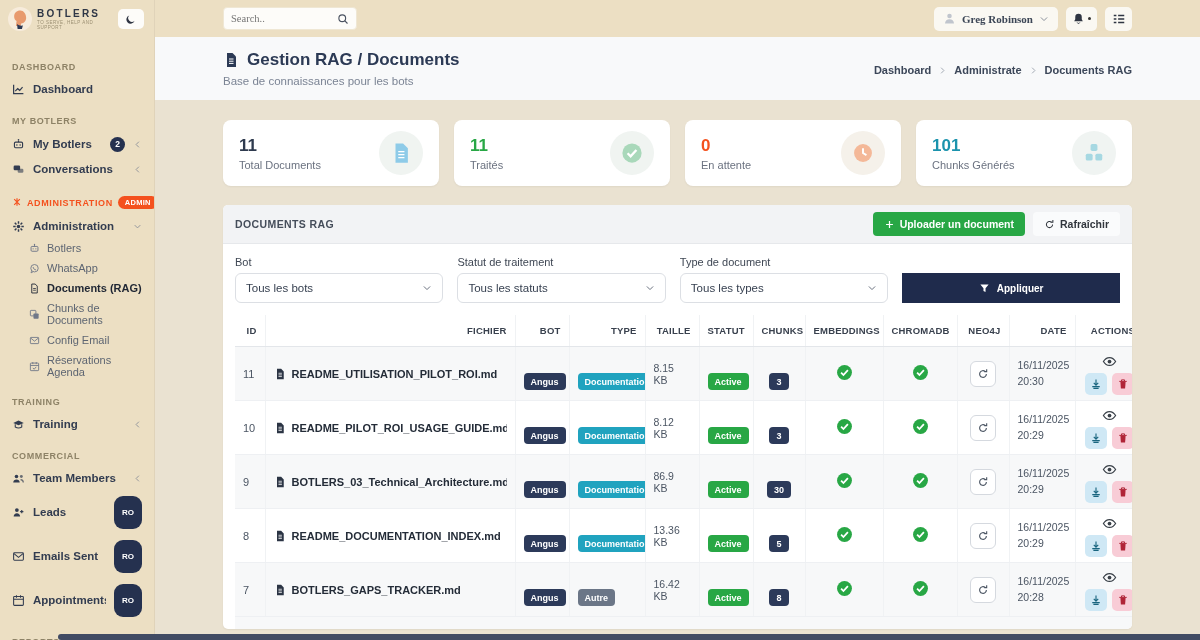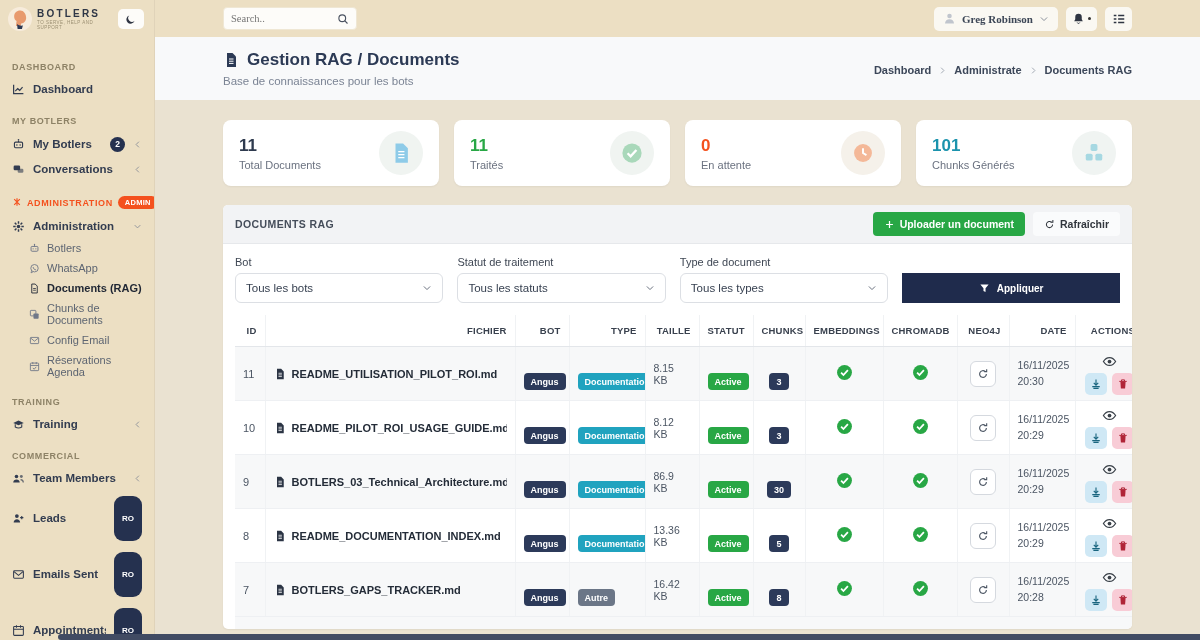--- a/index.html
+++ b/index.html
@@ -17,21 +17,21 @@
   .moon-btn { width:26px; height:20px; background:#fdfcf9; border:none; border-radius:5px; display:flex; align-items:center; justify-content:center; cursor:pointer; }
   .sidebar-nav { flex:1; overflow:hidden; padding-top:10px; }
   .nav-section { margin-top:7px; }
   .nav-section-label { padding:8px 12px 5px; font-size:9px; font-weight:bold; letter-spacing:0.6px; color:#8d8266; display:flex; align-items:center; gap:5px; }
   .nav-section-label.accent { color:#f4511e; }
   .admin-badge { background:#f4511e; color:#fff; font-size:7.5px; font-weight:bold; padding:2px 7px; border-radius:8px; letter-spacing:0.3px; }
   .nav-item { display:flex; align-items:center; gap:8px; padding:5.5px 12px; color:#323c50; font-weight:600; font-size:11.5px; cursor:pointer; }
   .nav-item .label { flex:1; white-space:nowrap; overflow:hidden; }
   .nav-item .icon, .nav-child .icon { display:flex; align-items:center; }
   .count-badge { background:#25314f; color:#fff; border-radius:50%; width:15px; height:15px; font-size:8.5px; font-weight:bold; display:flex; align-items:center; justify-content:center; }
-  .ro-badge { background:#25314f; color:#fff; border-radius:9px; font-size:8px; font-weight:bold; padding:18px 8px; }
+  .ro-badge { background:#25314f; color:#fff; border-radius:9px; font-size:8px; font-weight:bold; padding:12px 8px; }
   .nav-child { display:flex; align-items:center; gap:7px; padding:4px 12px 4px 29px; color:#5d6572; font-weight:500; font-size:11px; cursor:pointer; }
   .nav-child.active { color:#1f2633; font-weight:700; }
   .chev { display:flex; align-items:center; }
 
   
   .main { flex:1; min-width:0; display:flex; flex-direction:column; }
   .topbar { flex:0 0 37px; height:37px; background:#ecdfc3; display:flex; align-items:center; justify-content:space-between; padding:0 68px;font-family:Liberation Serif, serif; }
   .search-box { width:134px; height:23px; background:#fdfcf9; border:1px solid #efe7d4; border-radius:4px; display:flex; align-items:center; padding:0 7px; gap:5px; }
   .search-box input { border:none; outline:none; background:transparent; font-size:10.5px; color:#555; width:100%; font-family:inherit; }
   .topbar-right { display:flex; align-items:center; gap:8px; }

